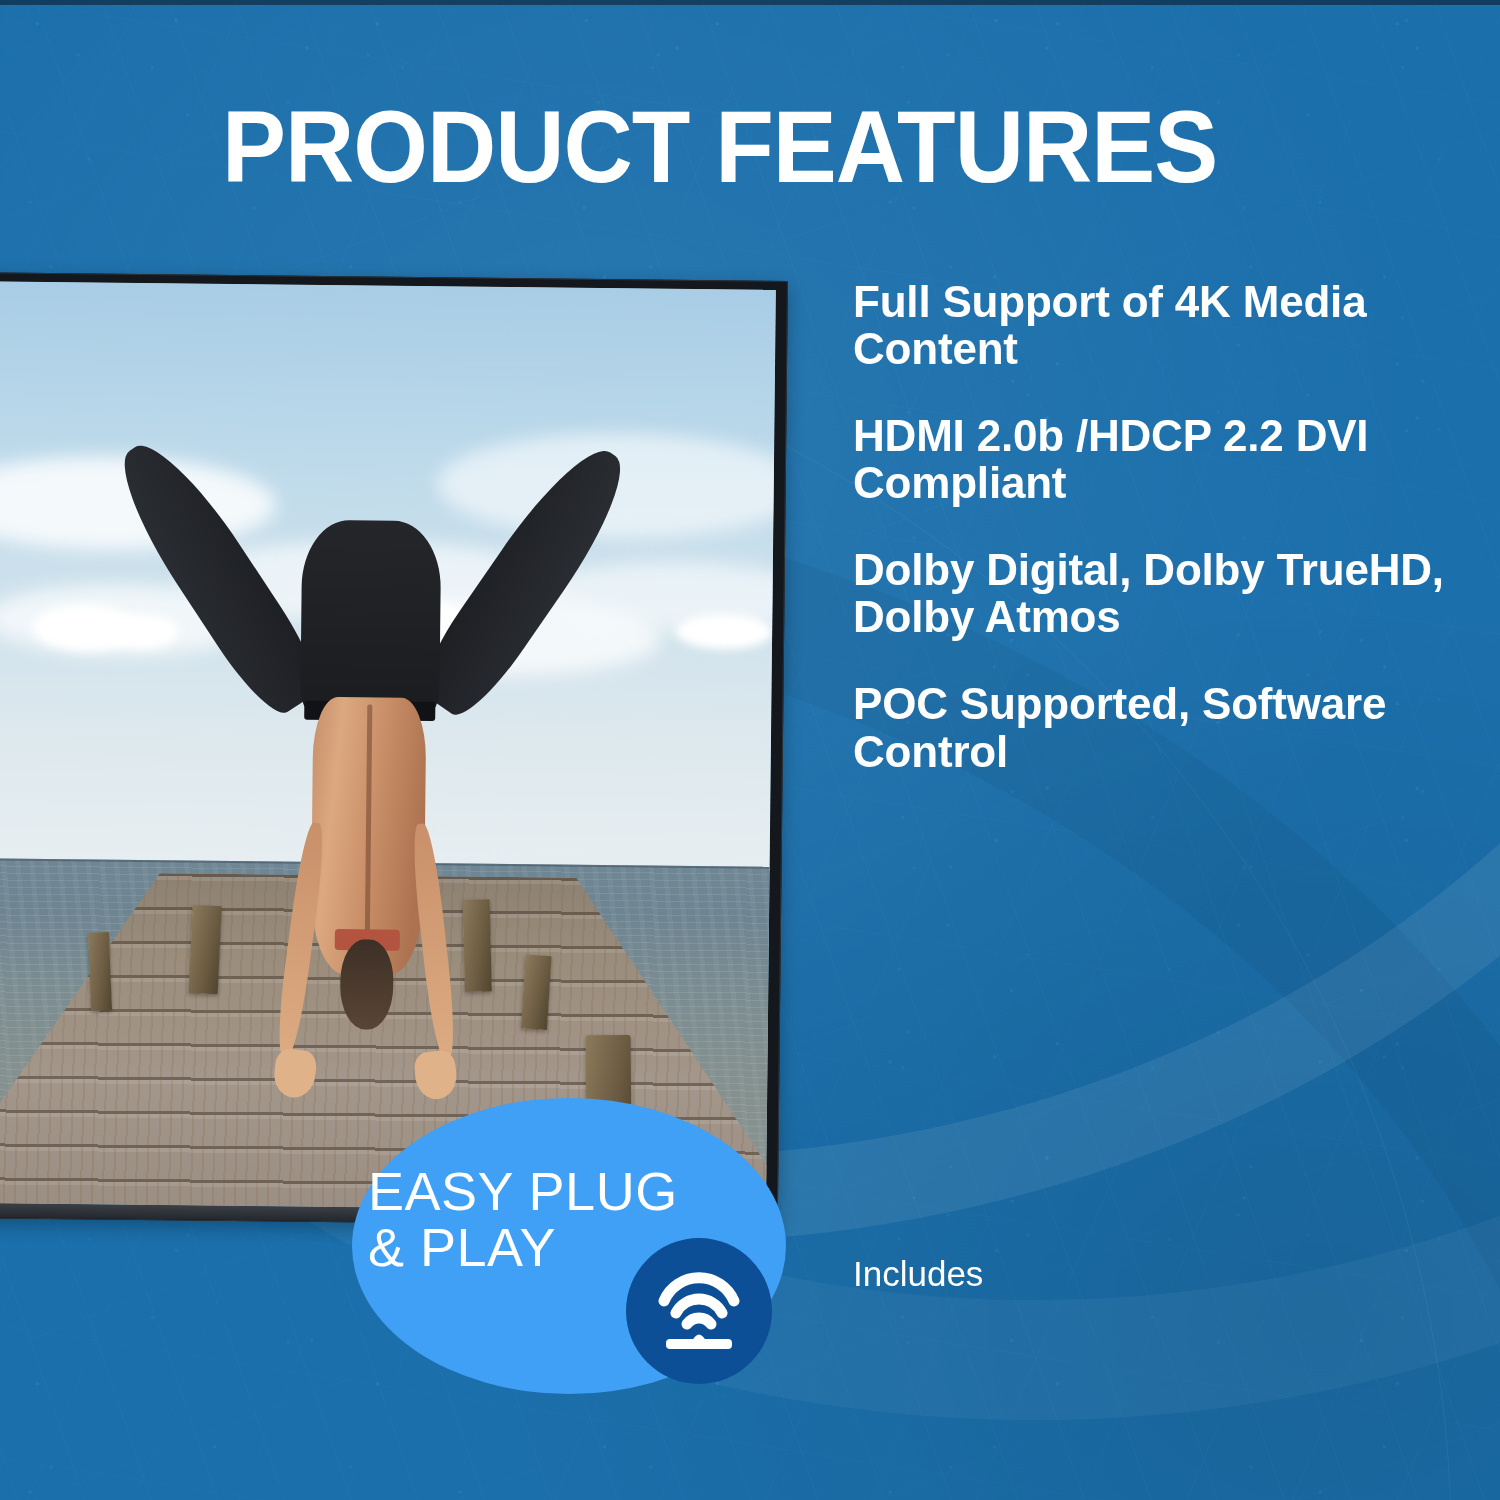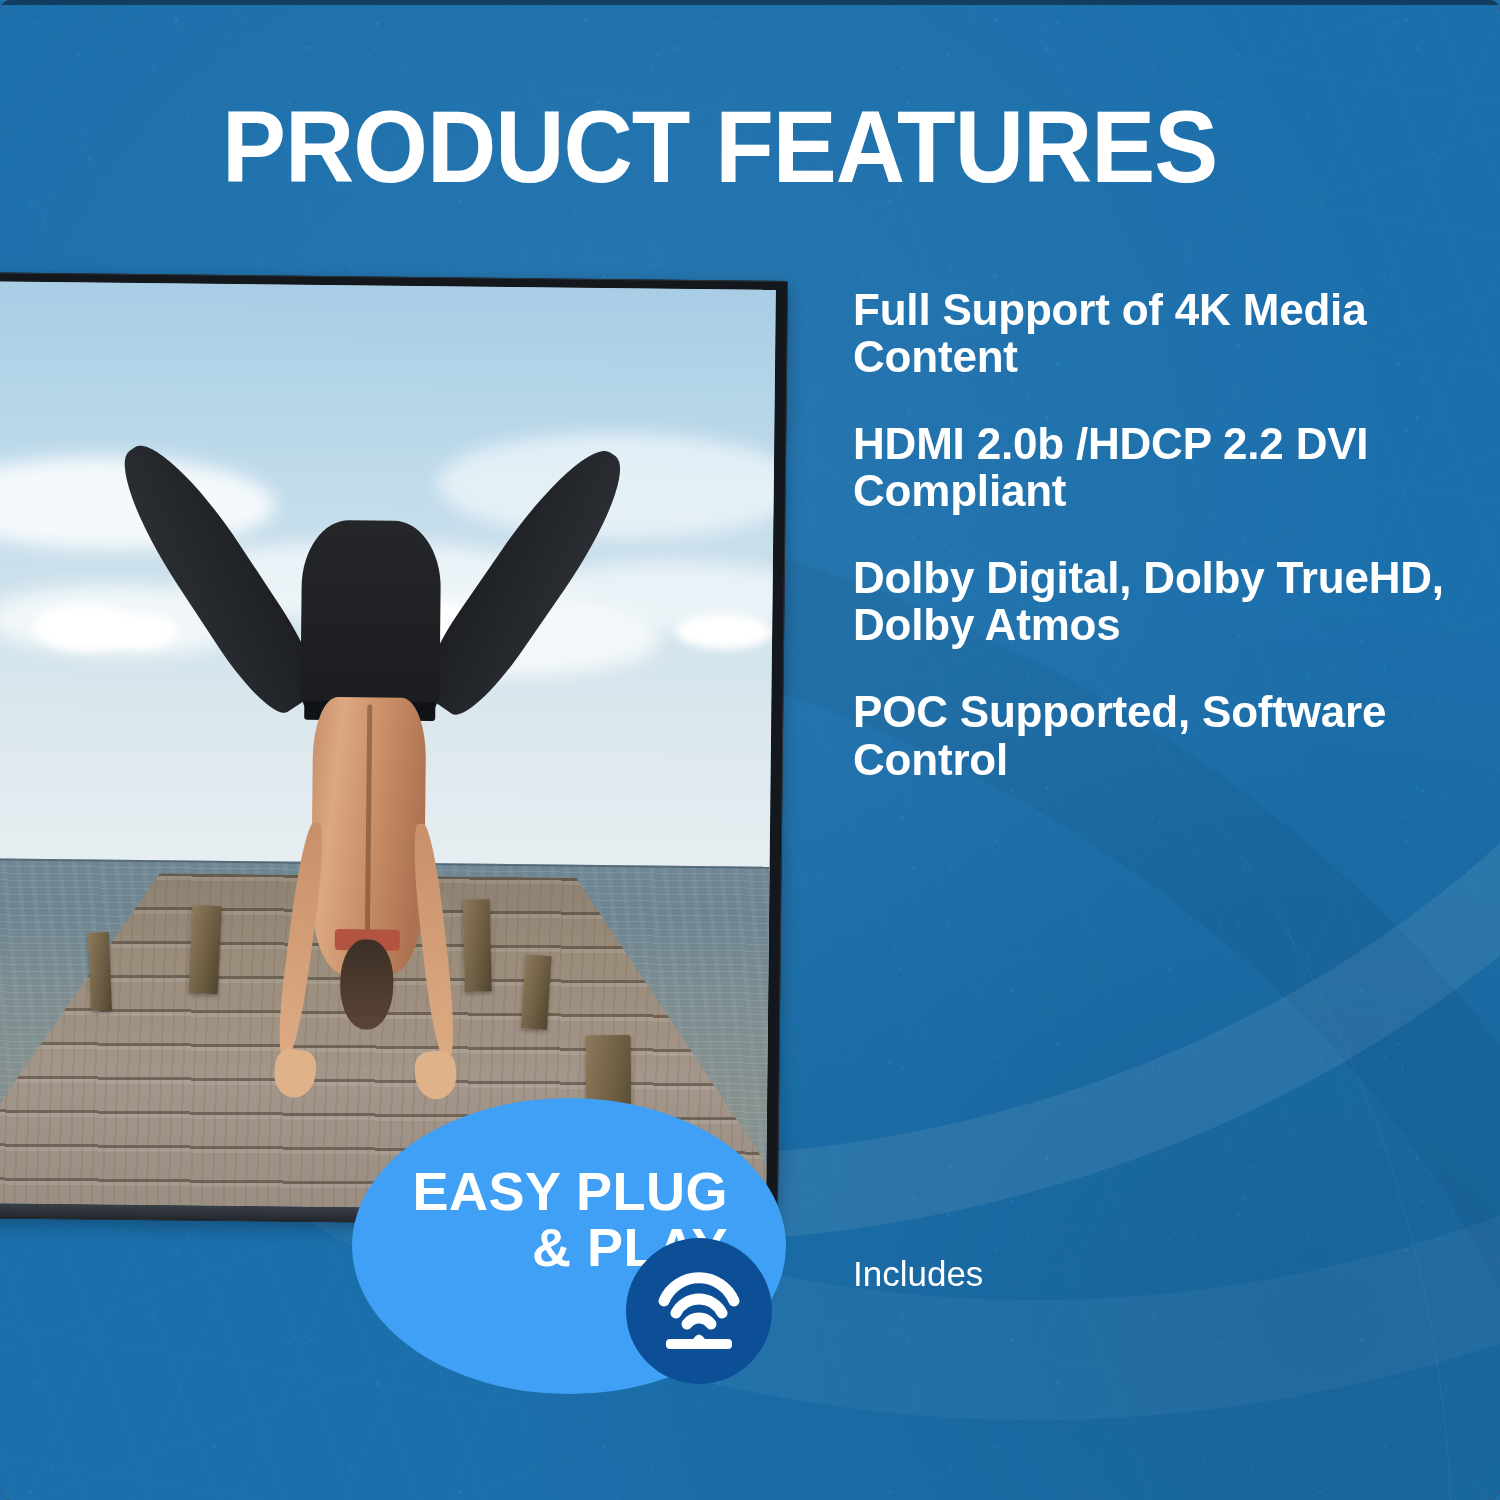--- a/index.html
+++ b/index.html
@@ -1,21 +1,21 @@
 <!DOCTYPE html>
 <html><head>
 <meta charset="utf-8">
 <style>
   html,body{margin:0;padding:0;}
   body{
     width:1500px;height:1500px;overflow:hidden;
     font-family:"Liberation Sans", sans-serif;
     background:#1b6fab;
   }
-  #stage{position:relative;width:1500px;height:1500px;overflow:hidden;background:#7f1d1d;border-radius:11px;}
+  #stage{position:relative;width:1500px;height:1500px;overflow:hidden;background:#7f1d1d;}
   .bg-flat{position:absolute;inset:0;background:#1b6fab;}
   .bg-vign{position:absolute;inset:0;
       background:radial-gradient(ellipse 95% 85% at 40% 30%, rgba(255,255,255,.06) 0%, rgba(0,0,0,0) 58%),
                  radial-gradient(ellipse 80% 70% at 88% 88%, rgba(0,0,0,.10) 0%, rgba(0,0,0,0) 70%);}
   
   .swoosh-a{position:absolute;left:-560px;top:-930px;width:2300px;height:2000px;
       border-radius:50%;
       background:transparent;
       border:86px solid rgba(255,255,255,.075);
       transform:rotate(-3deg);}
@@ -142,29 +142,29 @@
   .arm-l{left:14%;top:62%;transform:rotate(7deg);}
   .arm-r{right:14%;top:62%;transform:rotate(-7deg);}
   .hand{position:absolute;width:19%;height:7%;background:#e0b28a;border-radius:34% 34% 50% 50%;}
   .hand-l{left:8%;top:95%;transform:rotate(6deg);}
   .hand-r{right:8%;top:95%;transform:rotate(-6deg);}
 
   
   .badge{position:absolute;left:352px;top:1098px;width:434px;height:296px;
     background:#3fa0f5;border-radius:50%;}
   .badge-text{position:absolute;left:368px;top:1163px;width:360px;
-    color:#ffffff;font-weight:700;font-size:54px;line-height:1.04;letter-spacing:.5px;text-align:right;}
+    color:#ffffff;font-weight:400;font-size:54px;line-height:1.04;letter-spacing:.5px;}
   .icon-circle{position:absolute;left:626px;top:1238px;width:146px;height:146px;
     border-radius:50%;background:#0d4f96;display:flex;align-items:center;justify-content:center;}
   .icon-circle svg{display:block;}
 
   
   .features{position:absolute;left:853px;top:278px;width:600px;}
   .feature{color:#ffffff;font-weight:700;font-size:44px;line-height:1.07;margin-bottom:40px;
-    letter-spacing:-.2px;margin-top:8px;}
+    letter-spacing:-.2px;}
   .includes{position:absolute;left:853px;top:1251px;width:420px;
     color:#ffffff;font-weight:400;font-size:35px;line-height:1.32;}
 </style>
 </head>
 <body>
 
 <div id="stage">
 
   <div class="bg-flat"></div>
   <div class="bg-vign"></div>

